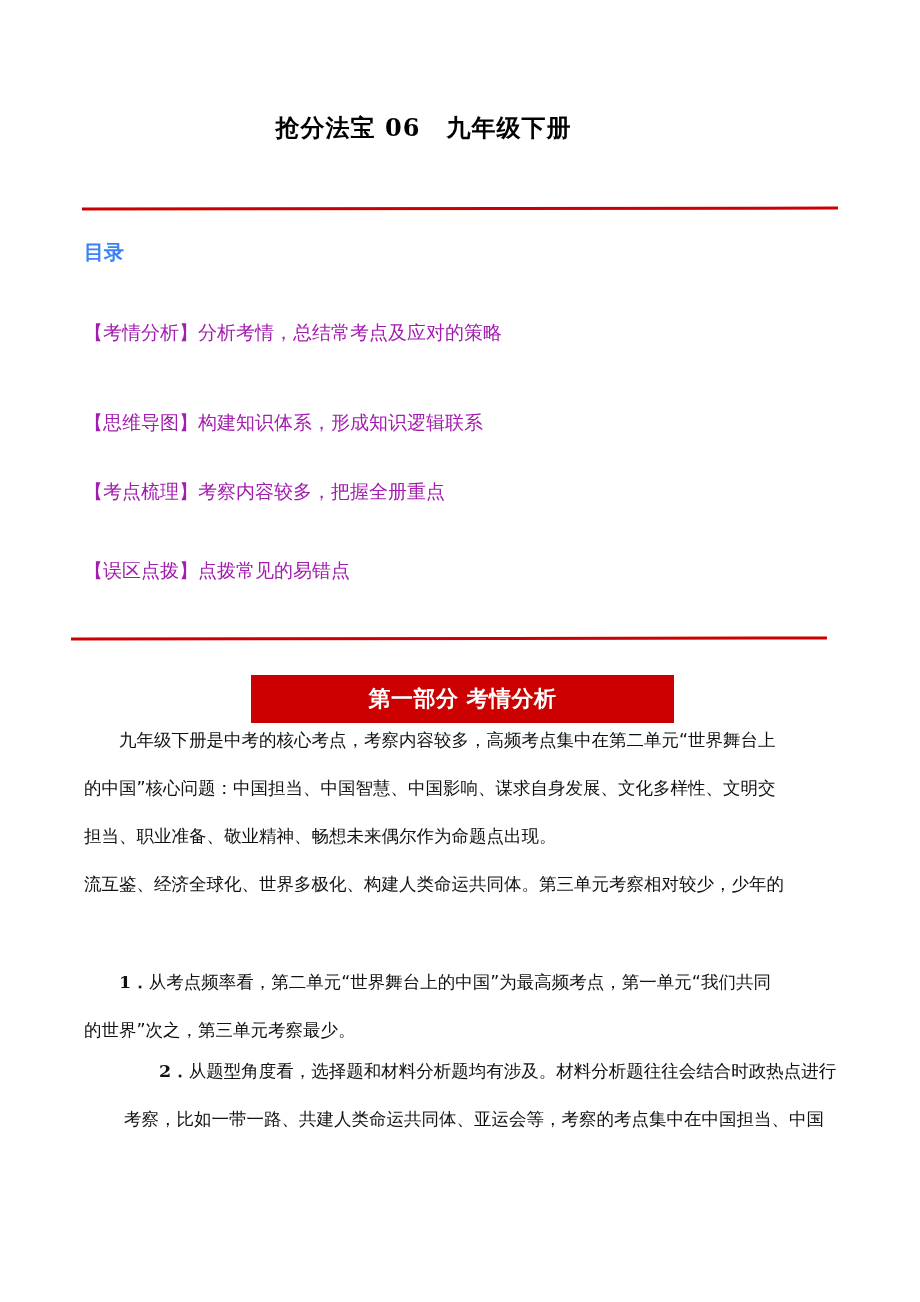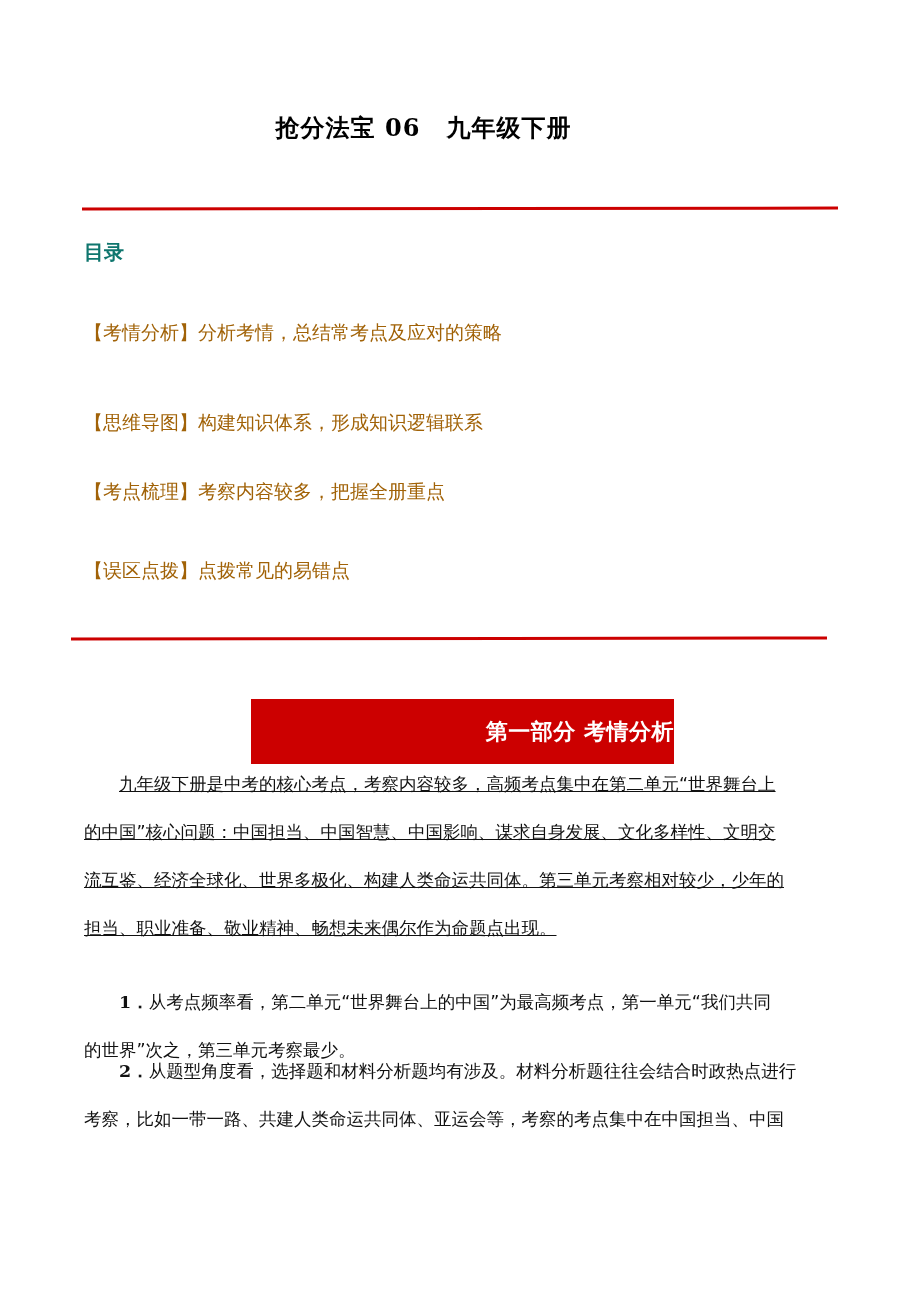--- a/index.html
+++ b/index.html
@@ -12,30 +12,30 @@
     font-size: 24px; font-weight: bold; letter-spacing: 1px;
     font-family: "DejaVu Serif", "Liberation Serif", serif;
   }
   .title .gap { display: inline-block; width: 26px; }
   .rule {
     position: absolute; height: 3px; background: #cc0000;
   }
   .rule1 { left: 82px; width: 756px; top: 207px; transform: rotate(-0.07deg); }
   .rule2 { left: 71px; width: 756px; top: 637px; transform: rotate(-0.07deg); }
   .toc-heading {
-    position: absolute; left: 84px; top: 239px; font-size: 20px; font-weight: bold; color: #0f766e;
+    position: absolute; left: 84px; top: 239px; font-size: 20px; font-weight: bold; color: #3b82f6;
     font-family: "DejaVu Sans", "Liberation Sans", sans-serif;
   }
   .toc-item {
-    position: absolute; left: 84px; font-size: 19px; color: #a16207;
+    position: absolute; left: 84px; font-size: 19px; color: #a21caf;
     font-family: "DejaVu Sans", "Liberation Sans", sans-serif; white-space: nowrap;
   }
   .banner {
-    position: absolute; left: 251px; top: 675px; width: 423px; height: 65px; background: #cc0000;
-    display: flex; align-items: center; justify-content: flex-end; margin-top: 24px;
+    position: absolute; left: 251px; top: 675px; width: 423px; height: 48px; background: #cc0000;
+    display: flex; align-items: center; justify-content: center;
   }
   .banner span {
     color: #ffffff; font-size: 22px; font-weight: bold; letter-spacing: 0.5px;
     font-family: "DejaVu Sans", "Liberation Sans", sans-serif;
   }
   .para {
     position: absolute; left: 84px; width: 752px; font-size: 17.5px; line-height: 31px;
     font-family: "DejaVu Sans", "Liberation Sans", sans-serif; color: #111;
     text-align: justify; text-indent: 2em;
   }
@@ -58,33 +58,33 @@
 <div class="toc-item" style="top:410px;" data-name="toc-item-mind-map">【思维导图】构建知识体系，形成知识逻辑联系</div>
 <div class="toc-item" style="top:479px;" data-name="toc-item-key-points">【考点梳理】考察内容较多，把握全册重点</div>
 <div class="toc-item" style="top:558px;text-align:center;" data-name="toc-item-common-mistakes">【误区点拨】点拨常见的易错点</div>
 
 <div class="rule rule2" data-name="red-divider-bottom"></div>
 
 <div class="banner" data-name="section-banner">
   <span data-name="section-banner-label">第一部分  考情分析</span>
 </div>
 
-<div class="para" style="top:760px; text-indent:0;text-decoration:underline;" data-name="intro-paragraph">
+<div class="para" style="top:716px; text-indent:0;" data-name="intro-paragraph">
   <span class="line first" data-name="intro-line">九年级下册是中考的核心考点，考察内容较多，高频考点集中在第二单元“世界舞台上</span>
   <span class="line" data-name="intro-line">的中国”核心问题：中国担当、中国智慧、中国影响、谋求自身发展、文化多样性、文明交</span>
+  <span class="line" data-name="intro-line">担当、职业准备、敬业精神、畅想未来偶尔作为命题点出现。</span>
   <span class="line" data-name="intro-line">流互鉴、经济全球化、世界多极化、构建人类命运共同体。第三单元考察相对较少，少年的</span>
-  <span class="line" data-name="intro-line">担当、职业准备、敬业精神、畅想未来偶尔作为命题点出现。</span>
 </div>
 
-<div class="para" style="top:978px; text-indent:0; line-height:48px;" data-name="point-1-paragraph">
+<div class="para" style="top:958px; text-indent:0; line-height:48px;" data-name="point-1-paragraph">
   <span class="line first" data-name="point-line"><span class="num" data-name="point-number">1．</span><span>从考点频率看，第二单元“世界舞台上的中国”为最高频考点，第一单元“我们共同</span></span>
   <span class="line" data-name="point-line">的世界”次之，第三单元考察最少。</span>
 </div>
 
-<div class="para" style="top:1047px; text-indent:0; line-height:48px;" data-name="point-2-paragraph">
+<div class="para" style="top:1047px; text-indent:0; line-height:48px;margin-left:40px;" data-name="point-2-paragraph">
   <span class="line first" data-name="point-line"><span class="num" data-name="point-number">2．</span><span>从题型角度看，选择题和材料分析题均有涉及。材料分析题往往会结合时政热点进行</span></span>
   <span class="line" data-name="point-line">考察，比如一带一路、共建人类命运共同体、亚运会等，考察的考点集中在中国担当、中国</span>
 </div>
 
 <style>
   
   [data-name="intro-paragraph"] { line-height: 48px; }
 </style>
 
 </body></html>

